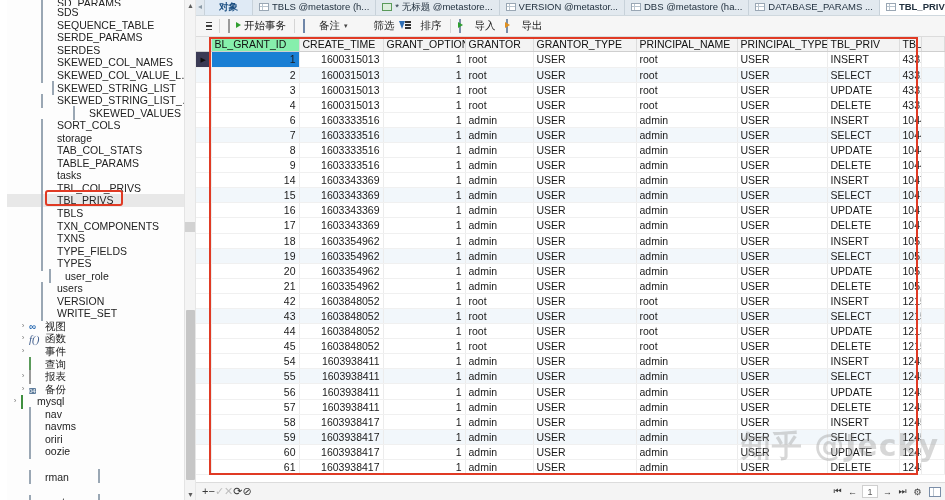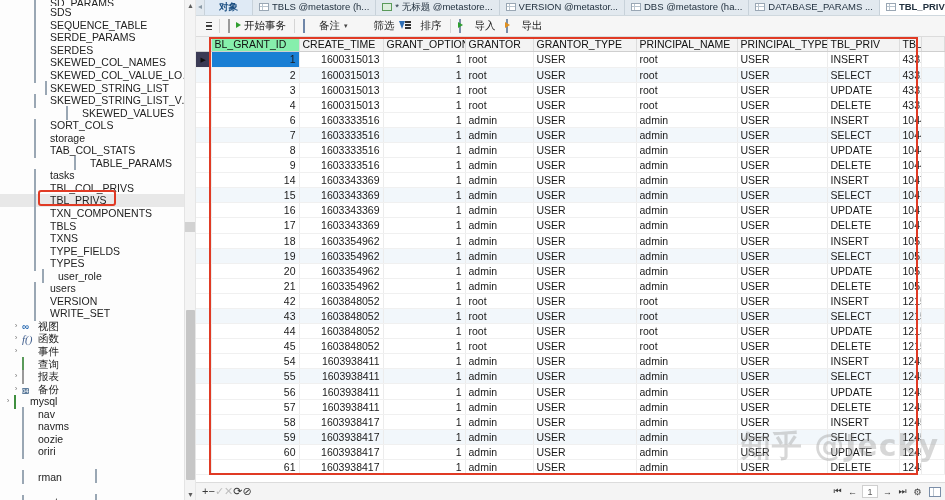--- a/index.html
+++ b/index.html
@@ -5,21 +5,21 @@
   * { box-sizing: border-box; }
   html, body {
     margin: 0; padding: 0;
     width: 945px; height: 500px;
     overflow: hidden;
     font-family: "Liberation Sans", "DejaVu Sans", sans-serif;
     font-size: 11px;
     color: #1a1a1a;
     background: #ffffff;
   }
-  #app { position: relative; width: 945px; height: 500px; display: flex; }
+  #app { position: relative; width: 945px; height: 500px; display: flex; padding-left: 7px; }
 
   
   #sidebar {
     width: 196px; height: 500px;
     background: #fdfdfd;
     position: relative;
     overflow: hidden;
     border-right: 1px solid #e6e6e6;
   }
   .tree-item {
@@ -306,21 +306,21 @@
         <div class="tree-item" style="padding-left: 22px;">
           <span class="ti-arrow"></span>
           <span class="ti-icon"><span class="ic-table"></span></span>
           <span class="ti-label">storage</span>
         </div>
         <div class="tree-item" style="padding-left: 22px;">
           <span class="ti-arrow"></span>
           <span class="ti-icon"><span class="ic-table"></span></span>
           <span class="ti-label">TAB_COL_STATS</span>
         </div>
-        <div class="tree-item" style="padding-left: 22px; margin-left: 40px;">
+        <div class="tree-item" style="padding-left: 22px;">
           <span class="ti-arrow"></span>
           <span class="ti-icon"><span class="ic-table"></span></span>
           <span class="ti-label">TABLE_PARAMS</span>
         </div>
         <div class="tree-item" style="padding-left: 22px; align-items: center;">
           <span class="ti-arrow"></span>
           <span class="ti-icon"><span class="ic-table"></span></span>
           <span class="ti-label">tasks</span>
         </div>
         <div class="tree-item" style="padding-left: 22px;">
@@ -329,26 +329,26 @@
           <span class="ti-label">TBL_COL_PRIVS</span>
         </div>
         <div class="tree-item sel" style="padding-left: 22px;">
           <span class="ti-arrow"></span>
           <span class="ti-icon"><span class="ic-table"></span></span>
           <span class="ti-label">TBL_PRIVS</span>
         </div>
         <div class="tree-item" style="padding-left: 22px;">
           <span class="ti-arrow"></span>
           <span class="ti-icon"><span class="ic-table"></span></span>
+          <span class="ti-label">TBLS</span>
+        </div>
+        <div class="tree-item" style="padding-left: 22px;">
+          <span class="ti-arrow"></span>
+          <span class="ti-icon"><span class="ic-table"></span></span>
           <span class="ti-label">TXN_COMPONENTS</span>
-        </div>
-        <div class="tree-item" style="padding-left: 22px;">
-          <span class="ti-arrow"></span>
-          <span class="ti-icon"><span class="ic-table"></span></span>
-          <span class="ti-label">TBLS</span>
         </div>
         <div class="tree-item" style="padding-left: 22px;">
           <span class="ti-arrow"></span>
           <span class="ti-icon"><span class="ic-table"></span></span>
           <span class="ti-label">TXNS</span>
         </div>
         <div class="tree-item" style="padding-left: 22px;">
           <span class="ti-arrow"></span>
           <span class="ti-icon"><span class="ic-table"></span></span>
           <span class="ti-label">TYPE_FIELDS</span>
@@ -419,26 +419,26 @@
           <span class="ti-label">nav</span>
         </div>
         <div class="tree-item" style="padding-left: 10px;">
           <span class="ti-arrow"></span>
           <span class="ti-icon"><span class="ic-db"></span></span>
           <span class="ti-label">navms</span>
         </div>
         <div class="tree-item" style="padding-left: 10px;">
           <span class="ti-arrow"></span>
           <span class="ti-icon"><span class="ic-db"></span></span>
+          <span class="ti-label">oriri</span>
+        </div>
+        <div class="tree-item" style="padding-left: 10px;">
+          <span class="ti-arrow"></span>
+          <span class="ti-icon"><span class="ic-db"></span></span>
           <span class="ti-label">oozie</span>
-        </div>
-        <div class="tree-item" style="padding-left: 10px;">
-          <span class="ti-arrow"></span>
-          <span class="ti-icon"><span class="ic-db"></span></span>
-          <span class="ti-label">oriri</span>
         </div>
         <div class="tree-item" style="padding-left: 10px; flex-direction: column;">
           <span class="ti-arrow"></span>
           <span class="ti-icon"><span class="ic-db"></span></span>
           <span class="ti-label">performance_schema</span>
         </div>
         <div class="tree-item" style="padding-left: 10px;">
           <span class="ti-arrow"></span>
           <span class="ti-icon"><span class="ic-db"></span></span>
           <span class="ti-label">rman</span>

